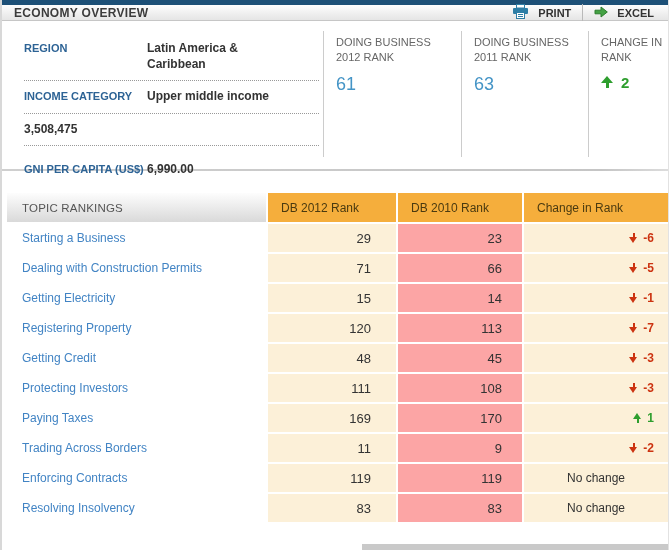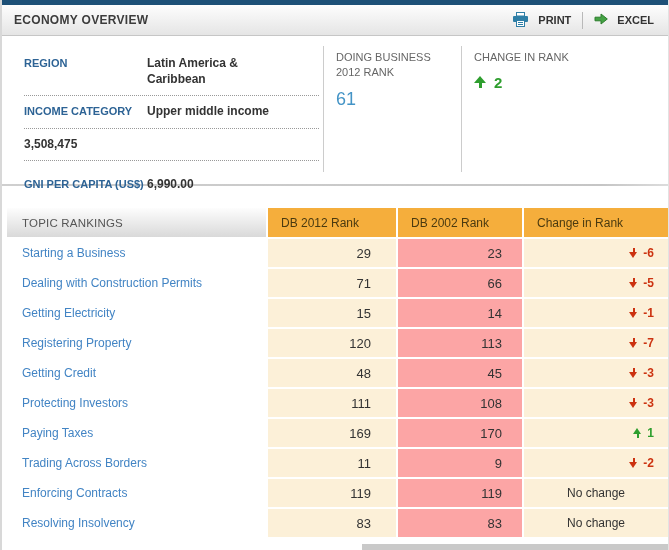--- a/index.html
+++ b/index.html
@@ -4,21 +4,21 @@
 <style>
   * { margin:0; padding:0; box-sizing:border-box; }
   body { background:#f2f2f2; font-family:"Liberation Sans", sans-serif; }
   .page {
     position:relative; width:669px; height:550px; background:#fff;
     border-left:2px solid #d8d8d8; border-right:1px solid #e2e2e2;
     overflow:hidden;
   }
   .topbar { height:5px; background:#1d5077; }
   .titlebar {
-    height:31px; background:linear-gradient(#fdfdfd,#e5e5e5);
+    height:16px; background:linear-gradient(#fdfdfd,#e5e5e5);
     border-bottom:1px solid #c6c6c6;
     display:flex; align-items:center; justify-content:space-between;
     padding:0 14px 0 12px;
   }
   .titlebar h1 { font-size:12px; font-weight:bold; color:#3c3c3c; letter-spacing:.3px; }
   .tb-actions { display:flex; align-items:center; }
   .tb-btn { display:flex; align-items:center; gap:9px; cursor:pointer;
     font-size:11px; font-weight:bold; color:#333; }
   .tb-sep { width:1px; height:17px; background:#b9b9b9; margin:0 11px; }
 
@@ -123,36 +123,40 @@
         <div class="lbl">GNI PER CAPITA (US$)</div>
         <div class="val">6,990.00</div>
       </div>
     </div>
 
     <div class="ov-right">
       <div class="rank-col c1">
         <div class="rank-lbl">DOING BUSINESS 2012 RANK</div>
         <div class="rank-val">61</div>
       </div>
+      <div class="rank-col c2">
+        <div class="rank-lbl">DOING BUSINESS 2011 RANK</div>
+        <div class="rank-val">63</div>
+      </div>
       <div class="rank-col c3">
         <div class="rank-lbl">CHANGE IN RANK</div>
         <div class="rank-change">
           <span class="bigarr"></span>
           <span>2</span>
         </div>
       </div>
     </div>
   </div>
 
   <div class="divider"></div>
 
   <div class="rtable">
     <div class="hcell topics">TOPIC RANKINGS</div>
     <div class="hcell">DB 2012 Rank</div>
-    <div class="hcell">DB 2002 Rank</div>
+    <div class="hcell">DB 2010 Rank</div>
     <div class="hcell">Change in Rank</div>
 
     <div class="cell topic">Starting a Business</div>
     <div class="cell rank c1">29</div>
     <div class="cell rank c2">23</div>
     <div class="cell change dir-down">
       <span class="arr"></span>
       <span>-6</span>
     </div>
 

